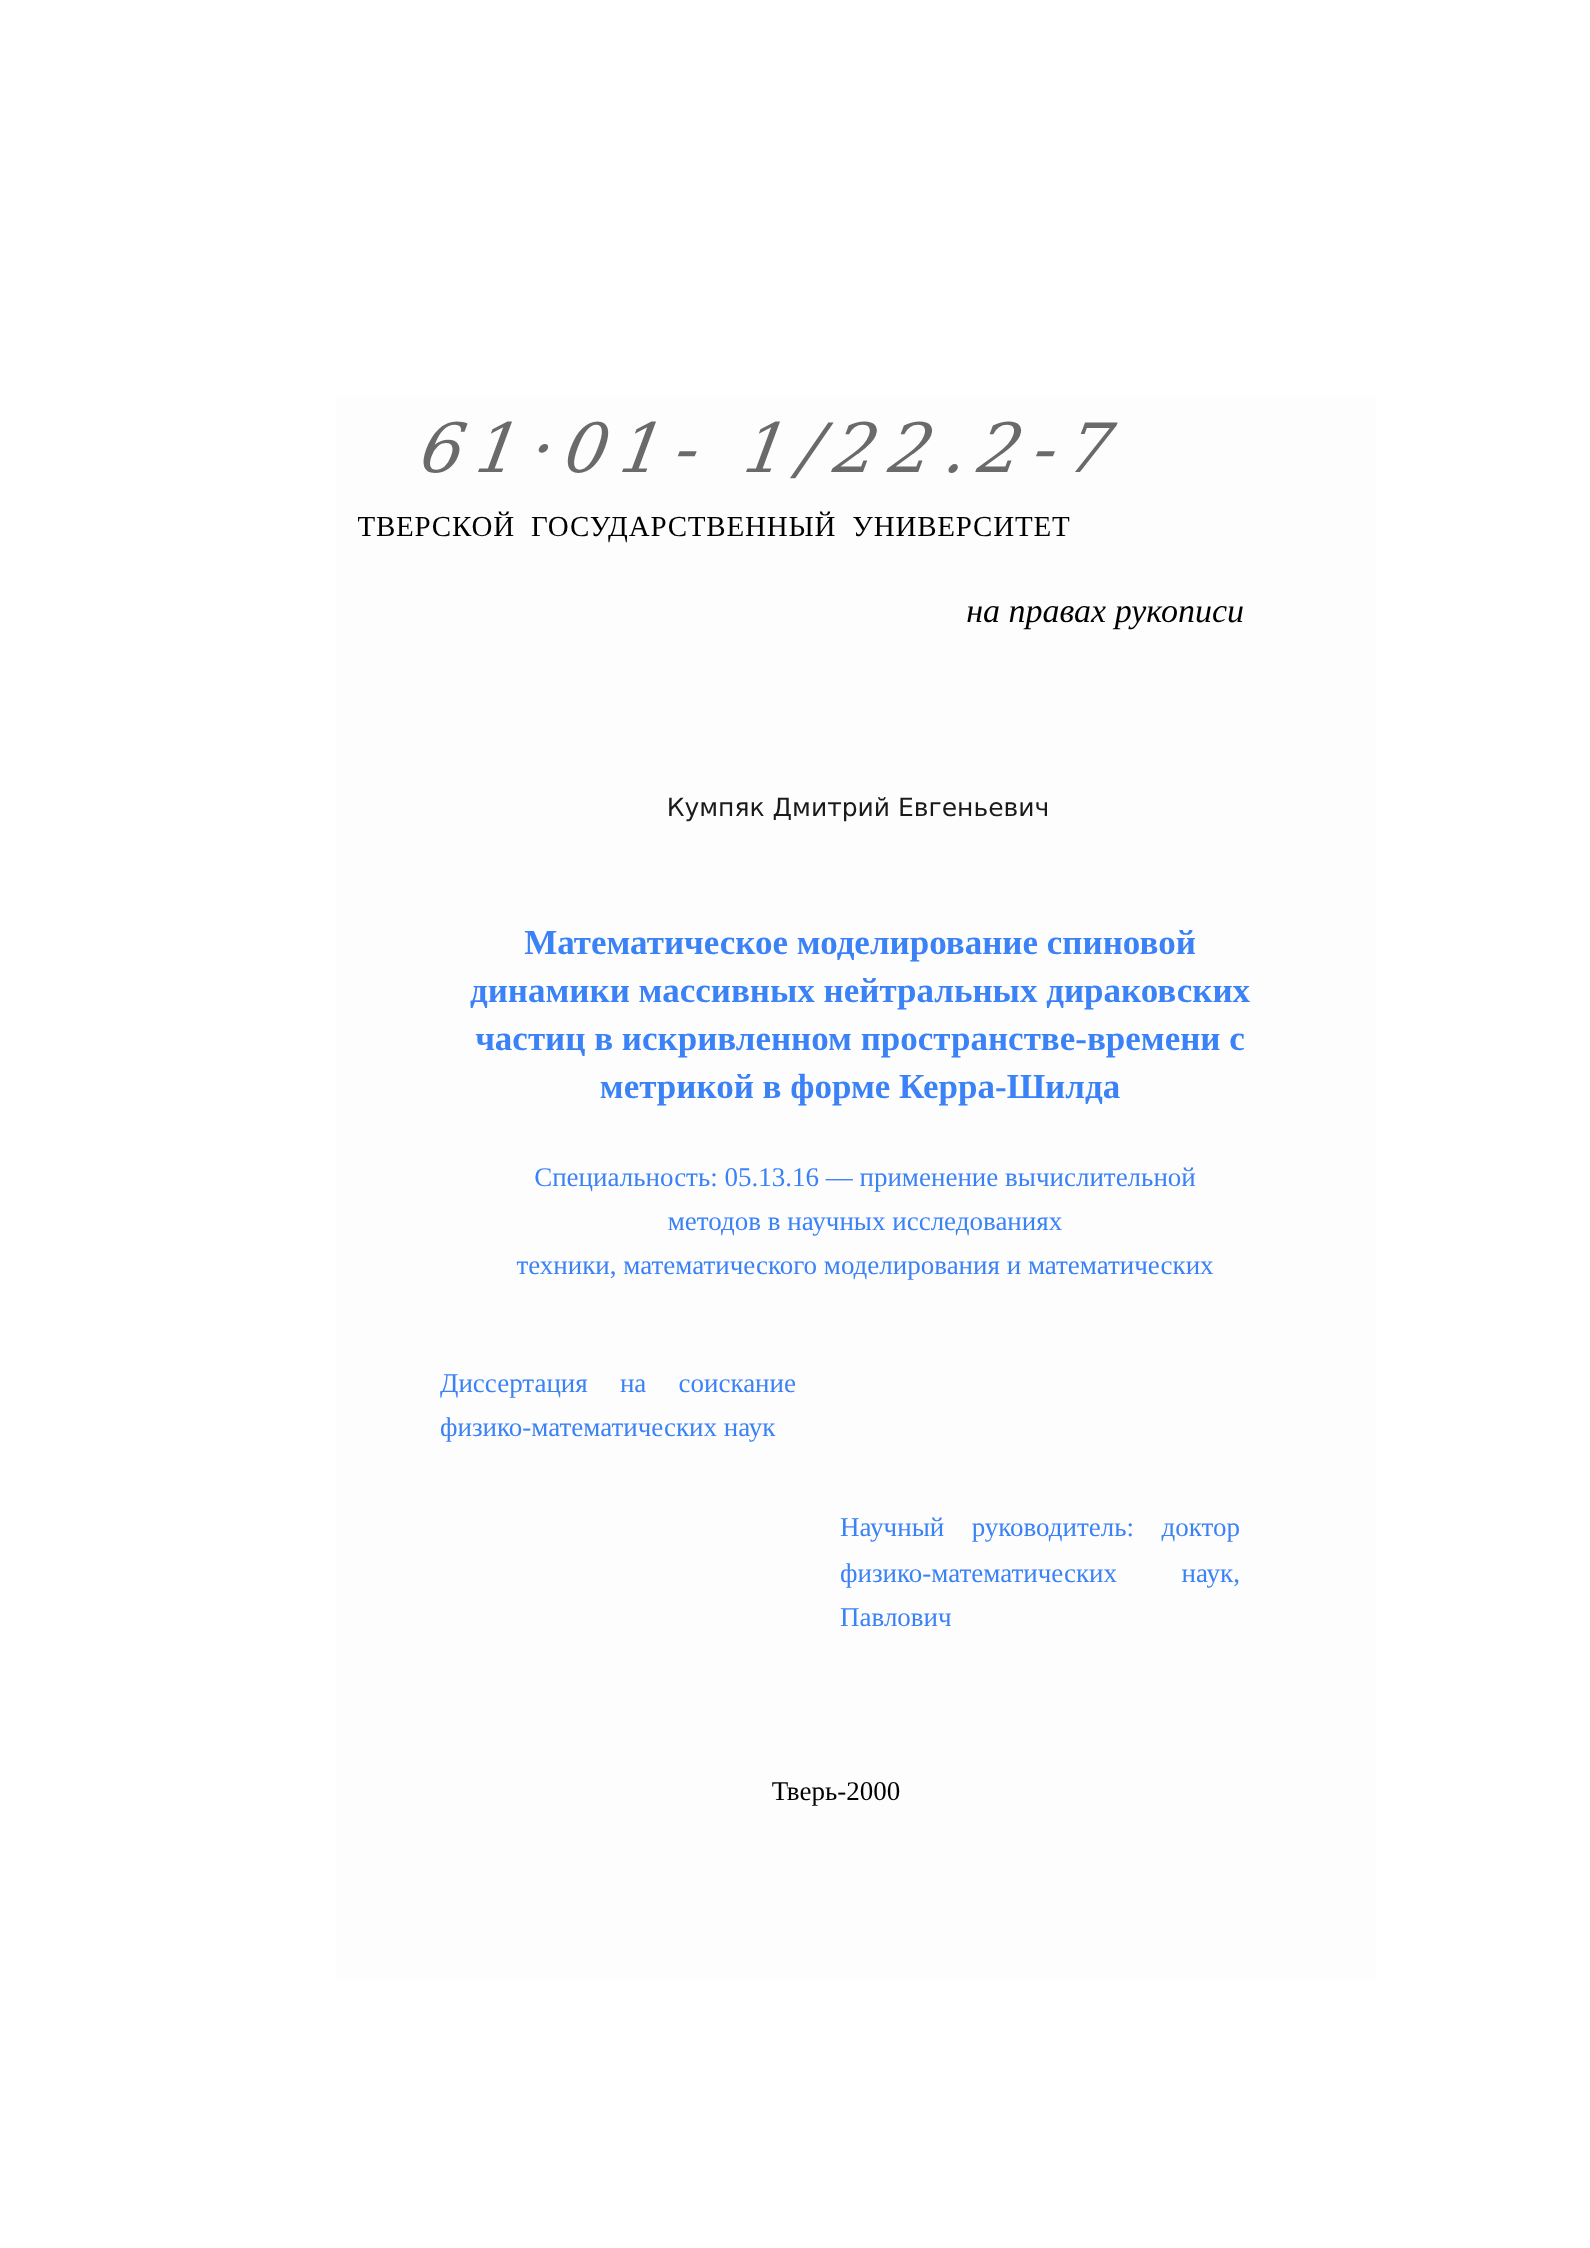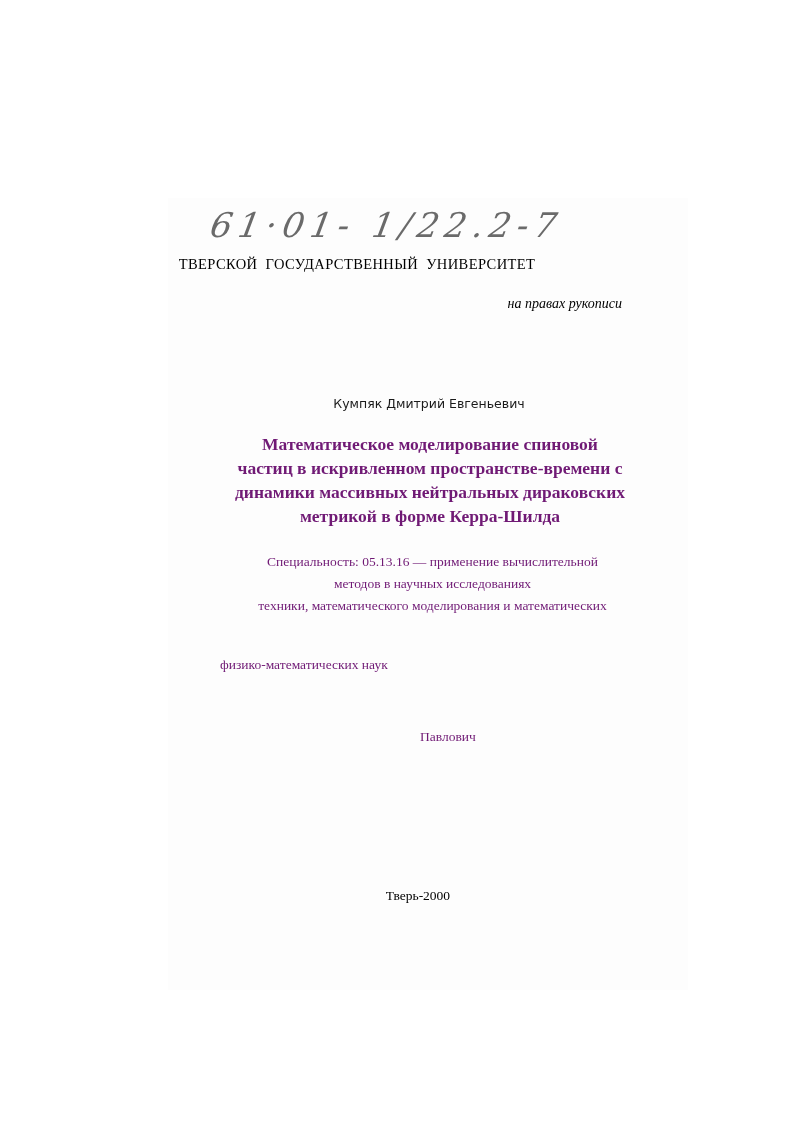--- a/index.html
+++ b/index.html
@@ -1,37 +1,37 @@
 <!DOCTYPE html>
 <html><head>
   <meta charset="utf-8">
   <style>
     html, body { margin: 0; padding: 0; background: #ffffff; }
     body { width: 795px; height: 1124px; position: relative; overflow: hidden; }
     .scan {
       position: absolute; left: 168px; top: 198px; width: 520px; height: 792px;
       background: #fdfdfd;
     }
-    .serif { font-family: "DejaVu Serif", "Liberation Serif", serif; color: #701a75; }
+    .serif { font-family: "DejaVu Serif", "Liberation Serif", serif; color: #3b82f6; margin-top: 27px; }
     .sans { font-family: "DejaVu Sans", "Liberation Sans", sans-serif; color: #1a1a1a; }
     .handwritten {
       position: absolute; left: 210px; top: 205px; width: 430px; height: 50px;
       font-family: "DejaVu Serif", serif; font-style: italic;
       font-size: 34px; color: #3a3a3a; letter-spacing: 6px;
       transform: skewX(-10deg);
       opacity: 0.75;
     }
     .university {
       position: absolute; left: 0; width: 714px; top: 256px; text-align: center;
       font-size: 14.5px; letter-spacing: 0.4px; word-spacing: 4px;
       font-family: "Liberation Serif", serif;
     }
     .manuscript {
       position: absolute; left: 480px; top: 296px; width: 142px; text-align: right;
-      font-family: "Liberation Serif", serif; font-style: italic; font-size: 14px;
+      font-family: "Liberation Serif", serif; font-style: italic; font-size: 17px;
     }
     .author {
       position: absolute; left: 0; width: 858px; top: 396px; text-align: center;
       font-size: 12.5px;
     }
     .title {
       position: absolute; left: 215px; width: 430px; top: 432px; text-align: center;
       font-family: "Liberation Serif", serif; font-weight: bold; font-size: 17.5px;
       line-height: 24px;
     }
@@ -64,32 +64,35 @@
 <div class="handwritten">61·01- 1/22.2-7</div>
 
 <div class="university">ТВЕРСКОЙ ГОСУДАРСТВЕННЫЙ УНИВЕРСИТЕТ</div>
 
 <div class="manuscript">на правах рукописи</div>
 
 <div class="author sans">Кумпяк Дмитрий Евгеньевич</div>
 
 <div class="title serif">
   <div>Математическое моделирование спиновой</div>
+  <div>динамики массивных нейтральных дираковских</div>
   <div>частиц в искривленном пространстве-времени с</div>
-  <div>динамики массивных нейтральных дираковских</div>
   <div>метрикой в форме Керра-Шилда</div>
 </div>
 
 <div class="specialty serif">
   <div>Специальность: 05.13.16 — применение вычислительной</div>
   <div>методов в научных исследованиях</div>
   <div>техники, математического моделирования и математических</div>
 </div>
 
 <div class="dissertation serif">
+  <div>Диссертация на соискание</div>
   <div class="last">физико-математических наук</div>
 </div>
 
 <div class="supervisor serif">
+  <span class="line">Научный руководитель: доктор</span>
+  <span class="line">физико-математических наук,</span>
   <span class="line last">Павлович</span>
 </div>
 
 <div class="place-year">Тверь-2000</div>
 
 </body></html>

